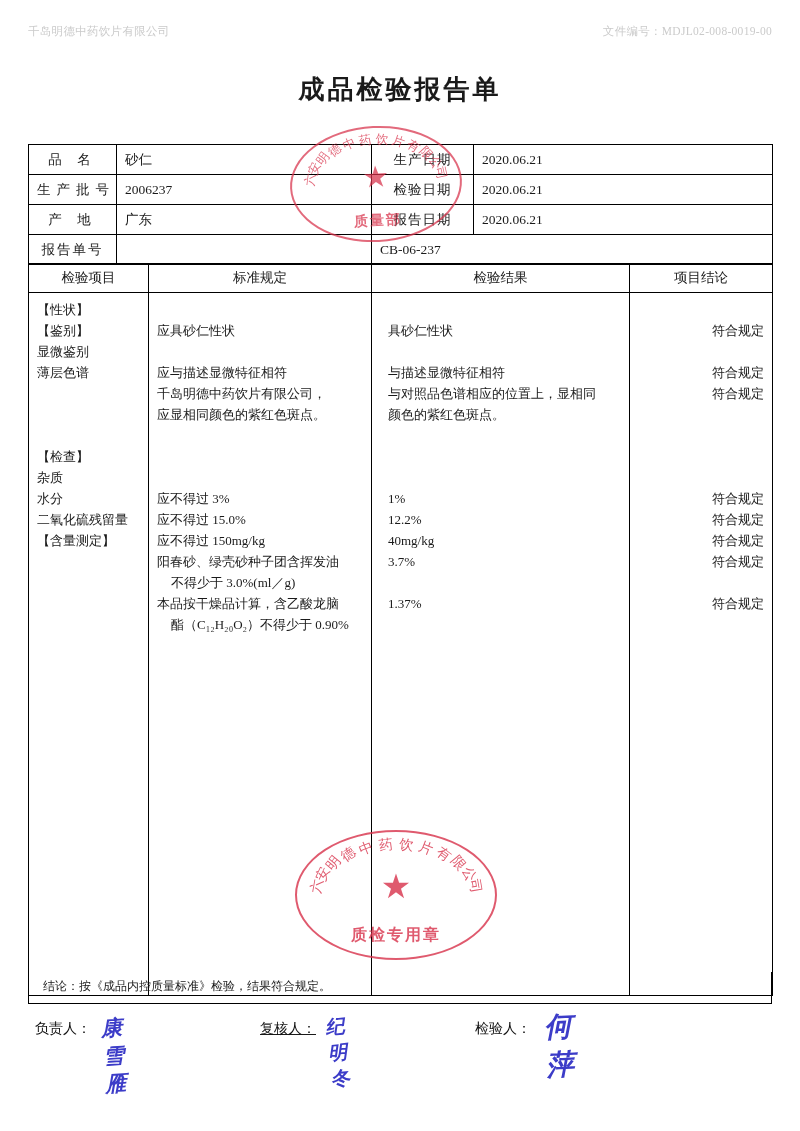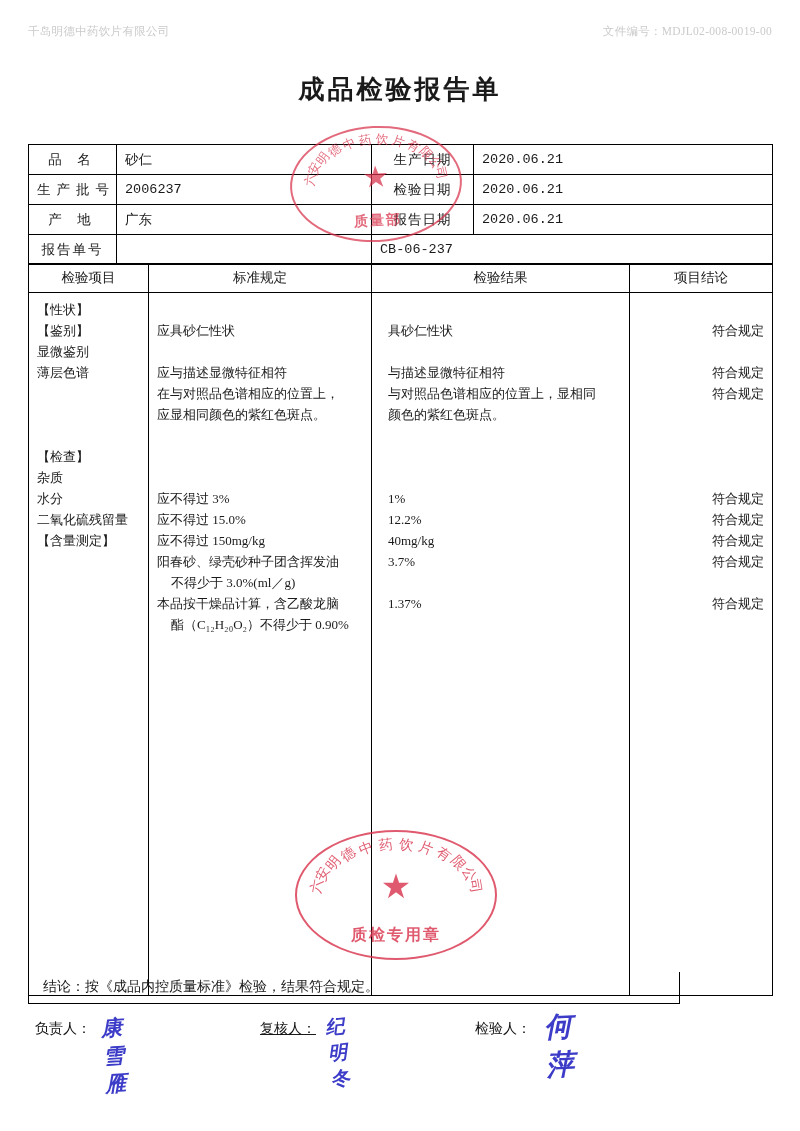--- a/index.html
+++ b/index.html
@@ -69,21 +69,20 @@
     padding-right: 14px;
     white-space: nowrap;
   }
   .lbl-tight {
     text-align: center;
     letter-spacing: 1px;
     white-space: nowrap;
   }
   .val {
     text-align: left;
-    font-family: Liberation Mono, monospace;
   }
   .row-h { height: 30px; }
 
   
   table.body {
     position: absolute;
     top: 263px;
     left: 28px;
     width: 744px;
     border-collapse: collapse;
@@ -106,27 +105,27 @@
   .result-lines div, .std-lines div, .item-lines div, .concl-lines div {
     line-height: 21px;
     white-space: nowrap;
   }
   .spacer-line { height: 21px; }
 
   
   .conclusion {
     position: absolute;
     left: 28px;
-    width: 652px;
+    width: 744px;
     top: 972px;
     box-sizing: border-box;
     border: 1px solid #000;
     border-top: none;
     height: 32px;
-    font-size: 14px;
+    font-size: 12px;
     padding: 6px 0 0 14px;
   }
   
   .signatures {
     position: absolute;
     left: 30px;
     top: 1012px;
     width: 740px;
     height: 46px;
     font-size: 14px;
@@ -284,21 +283,21 @@
           <div>杂质</div>
           <div>水分</div>
           <div>二氧化硫残留量</div>
           <div>【含量测定】</div>
         </td>
         <td class="cell-pad std-lines">
           <div>&nbsp;</div>
           <div>应具砂仁性状</div>
           <div class="spacer-line">&nbsp;</div>
           <div>应与描述显微特征相符</div>
-          <div>在与对照品色谱相应的位置上，</div>
+          <div>千岛明德中药饮片有限公司，</div>
           <div>应显相同颜色的紫红色斑点。</div>
           <div class="spacer-line">&nbsp;</div>
           <div class="spacer-line">&nbsp;</div>
           <div class="spacer-line">&nbsp;</div>
           <div>应不得过 3%</div>
           <div>应不得过 15.0%</div>
           <div>应不得过 150mg/kg</div>
           <div>阳春砂、绿壳砂种子团含挥发油</div>
           <div style="padding-left:14px;">不得少于 3.0%(ml／g)</div>
           <div>本品按干燥品计算，含乙酸龙脑</div>

